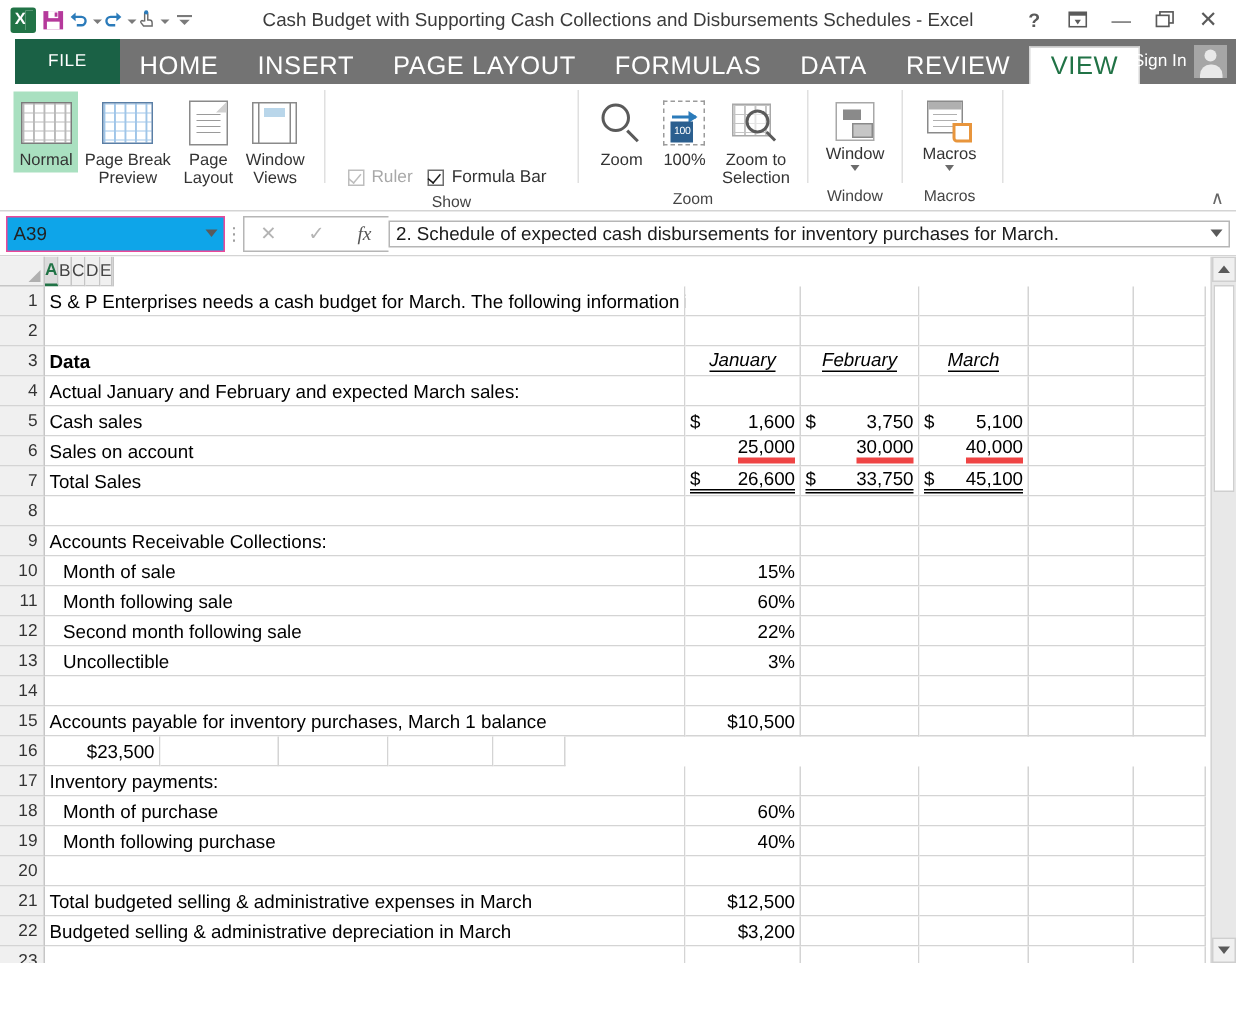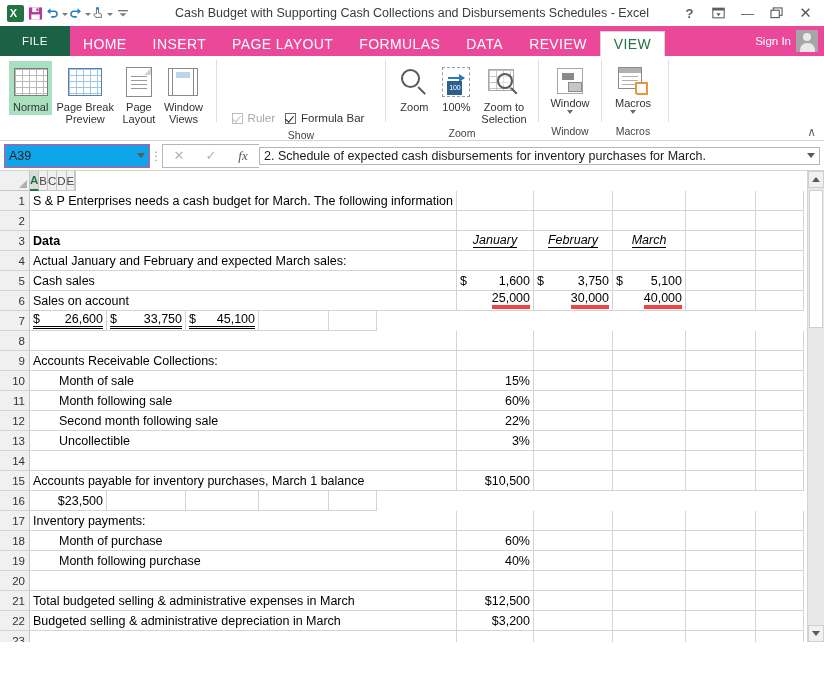--- a/index.html
+++ b/index.html
@@ -58,31 +58,31 @@
     display: flex; align-items: center; gap: 0px; z-index: 3;
   }
   .win-ctrl {
     width: 29px; height: 24px; display: flex;
     align-items: center; justify-content: center;
     color: #5a5a5a; font-size: 13px; cursor: pointer;
   }
 
   
   .tabrow {
-    height: 30px; background: #ec4899; display: flex;
-    align-items: flex-end; position: relative;
+    height: 30px; background: #737373; display: flex;
+    align-items: flex-end; position: relative; margin-left: 10px;
   }
   .file-tab {
     width: 70px; height: 30px; background: #1a6145; color: #fff;
     font-size: 11.5px; letter-spacing: .4px;
     display: flex; align-items: center; justify-content: center;
     cursor: pointer;
   }
   .tab {
-    height: 18px; padding: 12px 13px; color: #ffffff; font-size: 14px;
+    height: 18px; padding: 12px 13px; color: #ffffff; font-size: 17px;
     letter-spacing: .4px;
     display: flex; align-items: center; justify-content: center;
     cursor: pointer;
   }
   .tab.active {
     background: #ffffff; color: #217346; border-left: 1px solid #d6d6d6;
     border-right: 1px solid #d6d6d6; border-top: 1px solid #d6d6d6;
   }
   .signin-wrap {
     position: absolute; right: 6px; top: 4px;
@@ -359,21 +359,21 @@
   .cell.w-d { width: 73px; }
   .cell.w-e { width: 70px; }
   .cell.w-f { width: 48px; }
   .cell.spill { overflow: visible; }
   .cell.bold { font-weight: bold; }
   .cell.right { justify-content: flex-end; }
   .cell.ital-ul {
     justify-content: center; font-style: italic;
   }
   .cell.ital-ul span { border-bottom: 1px solid #000; padding-bottom: 0px; }
-  .cell.ind1 { padding-left: 29px; }
+  .cell.ind1 { padding-left: 12px; }
   .acct { display: flex; width: 100%; justify-content: space-between; align-items: center; }
   .acct .cur { }
   .acct .num { }
   .cell.ul-single .acct, .cell.ul-single > span { border-bottom: 4px solid #ef4444; }
   .cell.ul-single { align-items: flex-end; padding-bottom: 1px; }
   .cell.ul-double { align-items: flex-end; padding-bottom: 1px; }
   .cell.ul-double .acct, .cell.ul-double > span {
     border-bottom: 3px double #000;
   }
 
@@ -750,20 +750,23 @@
           <div class="cell w-c ul-single right">
             <span>30,000</span>
           </div>
           <div class="cell w-d ul-single right">
             <span>40,000</span>
           </div>
           <div class="cell w-e"></div>
           <div class="cell w-f"></div>
         </div>
         <div class="row">
+          <div class="cell w-a">
+            <span>Total Sales</span>
+          </div>
           <div class="cell w-b ul-double right">
             <div class="acct">
               <span class="cur">$</span>
               <span class="num">26,600</span>
             </div>
           </div>
           <div class="cell w-c ul-double right">
             <div class="acct">
               <span class="cur">$</span>
               <span class="num">33,750</span>

